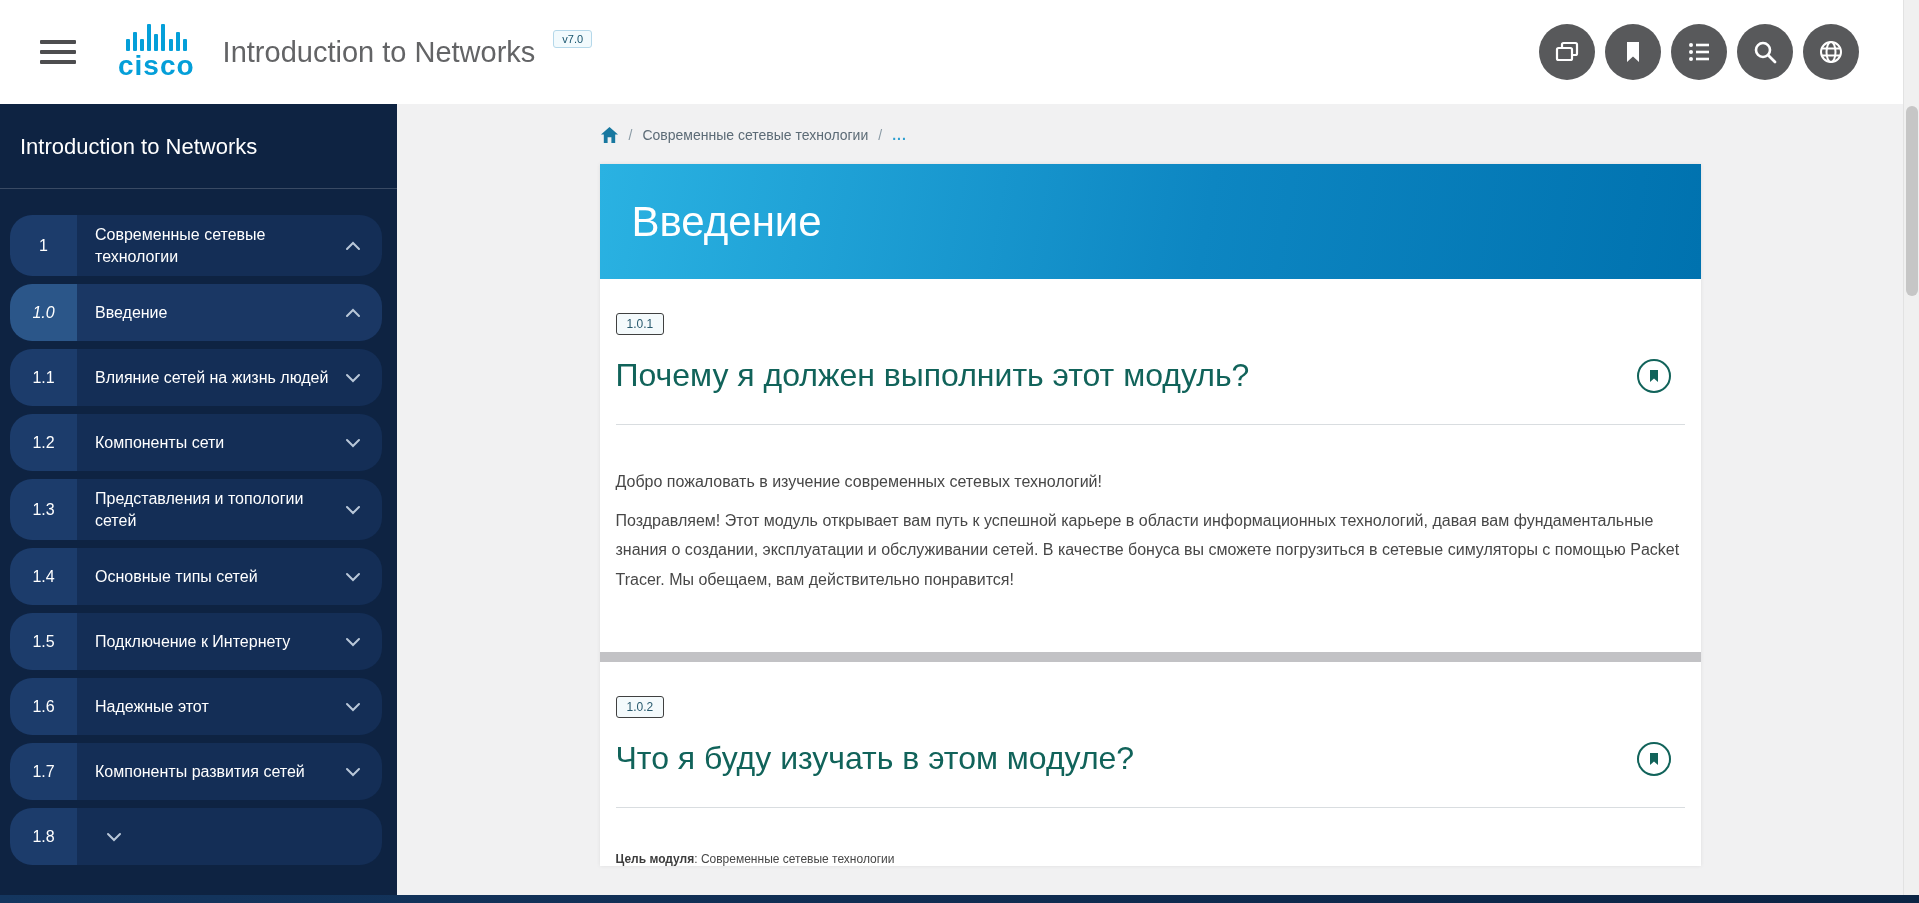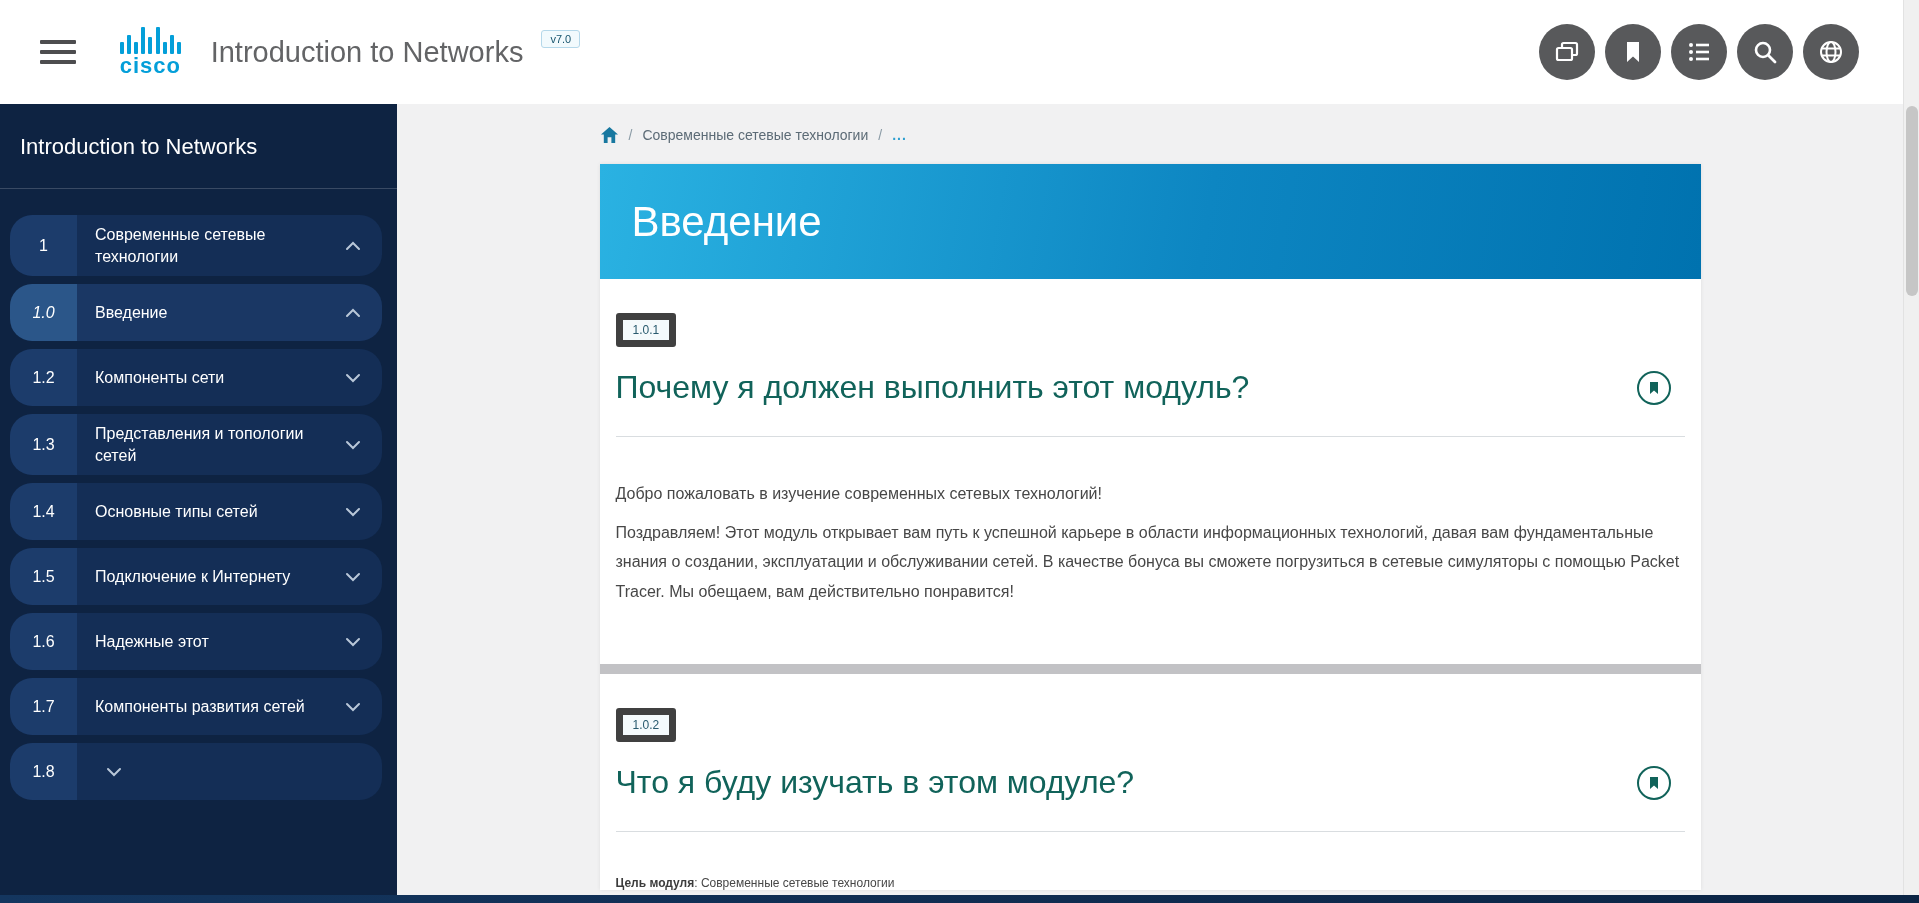--- a/index.html
+++ b/index.html
@@ -7,21 +7,21 @@
     font-family:"Liberation Sans", sans-serif; background:#f1f1f2; }
 
   
   .topbar { position:absolute; top:0; left:0; width:1903px; height:104px;
     background:#ffffff; display:flex; align-items:center; z-index:20; }
   .hamburger { margin-left:40px; width:36px; cursor:pointer; }
   .hamburger div { height:4px; background:#4d4d4f; border-radius:1px; margin:6px 0; }
   .logo { margin-left:42px; display:flex; flex-direction:column; align-items:center; }
   .logo-bars { display:flex; align-items:flex-end; height:27px; }
   .logo-bars span { width:4px; background:#049fd9; margin:0 1.6px; border-radius:1px; }
-  .logo-word { color:#049fd9; font-weight:bold; font-size:22px; letter-spacing:1px; line-height:1; margin-top:1px; }
+  .logo-word { color:#049fd9; font-weight:bold; font-size:28px; letter-spacing:1px; line-height:1; margin-top:1px; }
   .app-title { margin-left:28px; font-size:29px; font-weight:400; color:#636466; }
   .ver-badge { margin-left:18px; font-size:11px; color:#17546d; background:#f2fafd;
     border:1px solid #b5d8ea; border-radius:3px; padding:2px 8px; align-self:flex-start; margin-top:30px; }
   .top-icons { position:absolute; right:44px; top:24px; display:flex; gap:10px; }
   .circle-btn { width:56px; height:56px; border-radius:50%; background:#58595b;
     display:flex; align-items:center; justify-content:center; cursor:pointer; }
 
   
   .scrollbar { position:absolute; top:0; right:0; width:16px; height:903px;
     background:#f0f0f0; border-left:1px solid #e2e2e2; z-index:30; }
@@ -53,21 +53,21 @@
   .crumb-ellipsis { color:#2d9fd0; font-weight:bold; letter-spacing:1px; cursor:pointer; }
   .crumb-link { cursor:pointer; }
 
   .card { width:1101px; margin:0 auto; background:#ffffff; box-shadow:0 0 4px rgba(0,0,0,0.08); }
   .banner { height:115px; background:linear-gradient(100deg,#2ab2e2 0%,#0d86c2 55%,#0072af 100%);
     display:flex; align-items:center; }
   .banner h1 { color:#ffffff; font-size:42px; font-weight:400; padding-left:32px; }
 
   .section { padding:34px 16px 0 16px; }
   .sec-badge { display:inline-block; font-size:12px; color:#285a6e; background:#f4fafc;
-    border:7px solid #404040; border-radius:3px; padding:3px 10px; }
+    border:1px solid #404040; border-radius:3px; padding:3px 10px; }
   .heading-row { display:flex; align-items:flex-start; justify-content:space-between;
     margin-top:22px; padding-right:14px; }
   .heading-row h2 { font-size:32px; font-weight:400; color:#11635a; }
   .bm-circle { width:34px; height:34px; border:2px solid #11635a; border-radius:50%;
     display:flex; align-items:center; justify-content:center; flex:none; margin-top:2px; cursor:pointer; }
   .sec-hr { border:none; border-top:1px solid #d9dde0; margin:30px 0 0 0; }
   .para { font-size:16px; color:#474747; line-height:1.85; margin-top:9px; }
   .para.first { margin-top:42px; }
   .sec-pad-bottom { height:58px; }
   .divider-bar { height:10px; background:#c2c2c5; }
@@ -161,20 +161,29 @@
     <div class="nav-row active">
       <div class="nav-num">1.0</div>
       <div class="nav-body">
         <div class="nav-label">Введение</div>
         <svg class="chev" width="22" height="22" viewBox="0 0 22 22">
           <polyline points="5,14 11,8 17,14" fill="none" stroke="#b9c7d8" stroke-width="2" stroke-linecap="round"></polyline>
           </svg>
       </div>
     </div>
 
+    <div class="nav-row">
+      <div class="nav-num">1.1</div>
+      <div class="nav-body">
+        <div class="nav-label">Влияние сетей на жизнь людей</div>
+        <svg class="chev" width="22" height="22" viewBox="0 0 22 22">
+          <polyline points="5,8 11,14 17,8" fill="none" stroke="#b9c7d8" stroke-width="2" stroke-linecap="round"></polyline>
+          </svg>
+      </div>
+    </div>
 
     <div class="nav-row">
       <div class="nav-num">1.2</div>
       <div class="nav-body">
         <div class="nav-label">Компоненты сети</div>
         <svg class="chev" width="22" height="22" viewBox="0 0 22 22">
           <polyline points="5,8 11,14 17,8" fill="none" stroke="#b9c7d8" stroke-width="2" stroke-linecap="round"></polyline>
           </svg>
       </div>
     </div>

